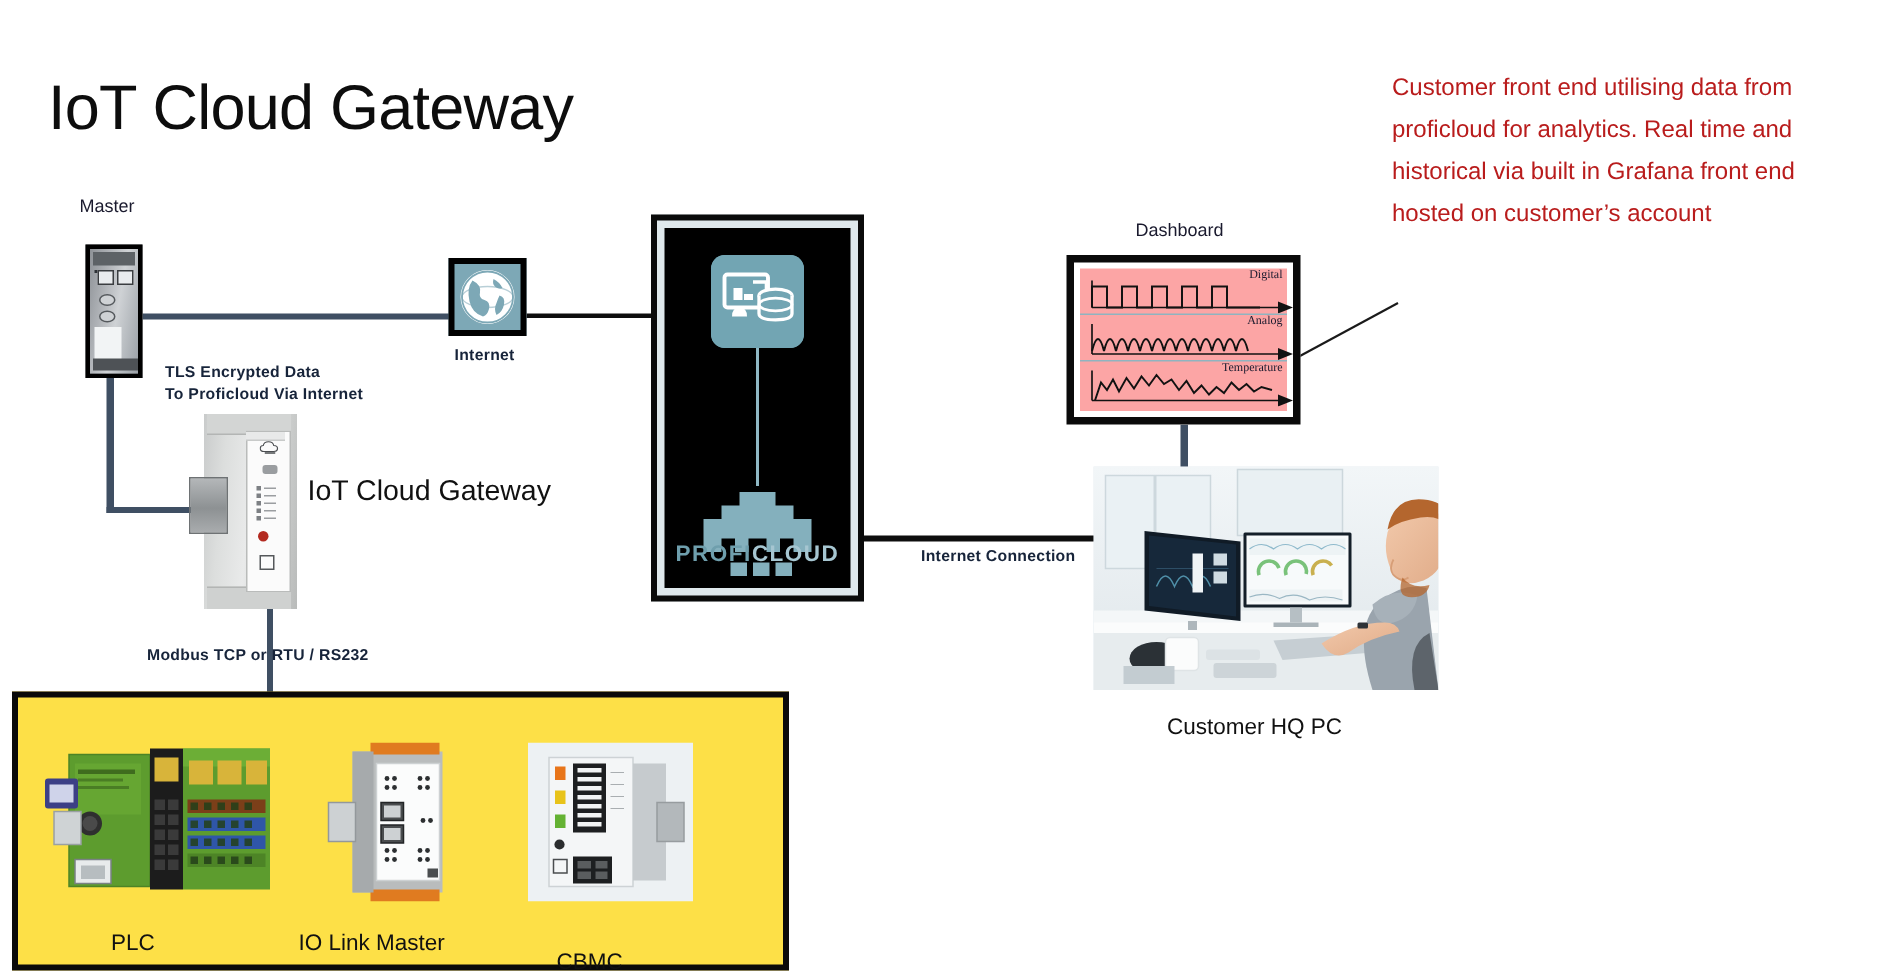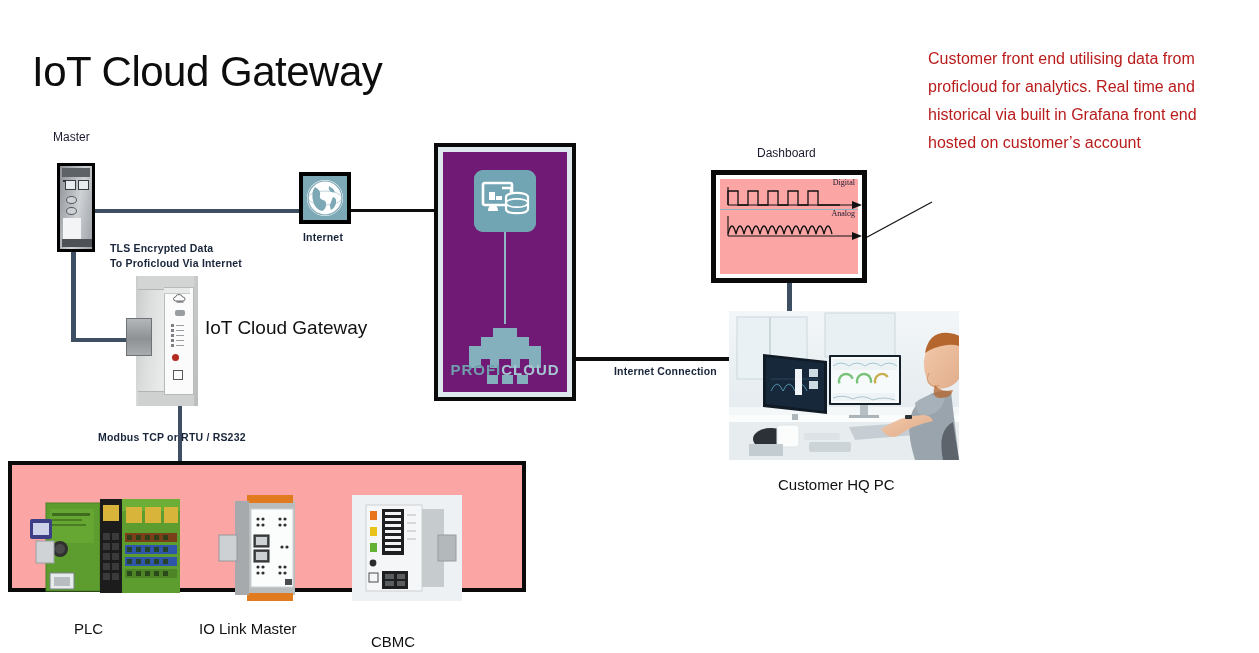--- a/index.html
+++ b/index.html
@@ -49,40 +49,40 @@
   #gw-leds .sq{width:3px;height:3px;background:#7d8084;}
   #gw-leds .ln{width:8px;height:1px;background:#9b9ea1;}
   #gw-reset{position:absolute;left:7px;top:66px;width:7px;height:7px;border-radius:50%;background:#b32a20;}
   #gw-bot-ic{position:absolute;left:8px;top:82px;width:8px;height:8px;border:1px solid #55585b;}
   #gw-connector{position:absolute;left:0;top:42px;width:24px;height:36px;
        background:linear-gradient(180deg,#b4b7b9,#8d9193 55%,#a9acae);border:1px solid #6e7274;}
   #gw-strip{position:absolute;left:38px;top:12px;width:26px;height:5px;background:#e8e9e9;border-bottom:1px solid #c8cac9;}
 
   
   #proficloud-box{left:434px;top:143px;width:142px;height:258px;border:4px solid #0a0a0a;background:#dfe8ec;box-sizing:border-box;}
-  #pc-inner{position:absolute;inset:5px;background:#701a75;}
+  #pc-inner{position:absolute;inset:5px;background:#000000;}
   #pc-icon{position:absolute;left:50%;top:18px;transform:translateX(-50%);width:62px;height:62px;background:#72a5b3;border-radius:9px;}
   #pc-link{position:absolute;left:50%;top:80px;width:2px;height:92px;background:#8fb8c4;transform:translateX(-50%);}
   #pc-cloud{position:absolute;left:50%;top:168px;transform:translateX(-50%);width:96px;height:74px;}
   #pc-word{position:absolute;left:0;right:0;bottom:14px;text-align:center;font-size:15px;font-weight:bold;letter-spacing:1px;}
   .pf-dark{color:#6f9fad;}
   .pf-light{color:#a6c6d1;}
 
   
   #dashboard-box{left:711px;top:170px;width:156px;height:113px;border:5px solid #0a0a0a;background:#ffffff;box-sizing:border-box;}
   #dash-inner{position:absolute;inset:4px;background:#fca5a5;}
   .trace{position:relative;height:30px;}
   .trace + .trace{border-top:1px solid #8fb4c0;}
   .trace .tl{position:absolute;right:3px;top:-1px;font-size:8px;color:#1a1a2e;font-family:"Liberation Serif",serif;}
 
   
   #pc-photo{left:729px;top:311px;width:230px;height:149px;overflow:hidden;background:#e8eef2;}
 
   
-  #device-box{left:8px;top:461px;width:518px;height:131px;border:4px solid #0a0a0a;background:#fca5a5;box-sizing:border-box;}
+  #device-box{left:8px;top:461px;width:518px;height:186px;border:4px solid #0a0a0a;background:#fde047;box-sizing:border-box;}
 
   
   #annotation{left:928px;top:45px;width:300px;font-size:16px;line-height:28px;color:#b91c1c;}
   #leader{left:856px;top:200px;width:78px;height:44px;}
 </style>
 </head>
 <body>
 
 <div class="abs" id="page-title">IoT Cloud Gateway</div>
 
@@ -222,20 +222,29 @@
     <div class="trace">
       <svg width="146" height="30" viewBox="0 0 146 30">
         <path d="M8 24 q4 -16 8 0 q4 -16 8 0 q4 -16 8 0 q4 -16 8 0 q4 -16 8 0 q4 -16 8 0 q4 -16 8 0 q4 -16 8 0 q4 -16 8 0 q4 -16 8 0 q4 -16 8 0 q4 -16 8 0 q4 -16 8 0" fill="none" stroke="#121212" stroke-width="1.3"></path>
         <path d="M8 26 h128" stroke="#121212" stroke-width="1.1" fill="none"></path>
         <path d="M132 22 l10 4 l-10 4z" fill="#121212"></path>
         <path d="M8 26 V6" stroke="#121212" stroke-width="1.1"></path>
       </svg>
       <span class="tl">Analog</span>
     </div>
 
+    <div class="trace">
+      <svg width="146" height="30" viewBox="0 0 146 30">
+        <path d="M10 26 L14 14 L18 19 L22 12 L26 20 L31 11 L36 18 L41 10 L46 16 L51 9 L56 15 L61 12 L66 19 L71 13 L76 21 L81 16 L86 22 L91 17 L96 21 L101 14 L106 19 L111 15 L116 20 L121 17 L128 19" fill="none" stroke="#121212" stroke-width="1.3"></path>
+        <path d="M8 26 h128" stroke="#121212" stroke-width="1.1" fill="none"></path>
+        <path d="M132 22 l10 4 l-10 4z" fill="#121212"></path>
+        <path d="M8 26 V6" stroke="#121212" stroke-width="1.1"></path>
+      </svg>
+      <span class="tl">Temperature</span>
+    </div>
 
   </div>
 </div>
 
 <div class="abs" id="pc-photo">
   <svg width="230" height="149" viewBox="0 0 230 149">
     <defs>
       <linearGradient id="wallg" x1="0" y1="0" x2="0" y2="1">
         <stop offset="0" stop-color="#f2f6f8"></stop>
           <stop offset="1" stop-color="#dfe6ea"></stop>

